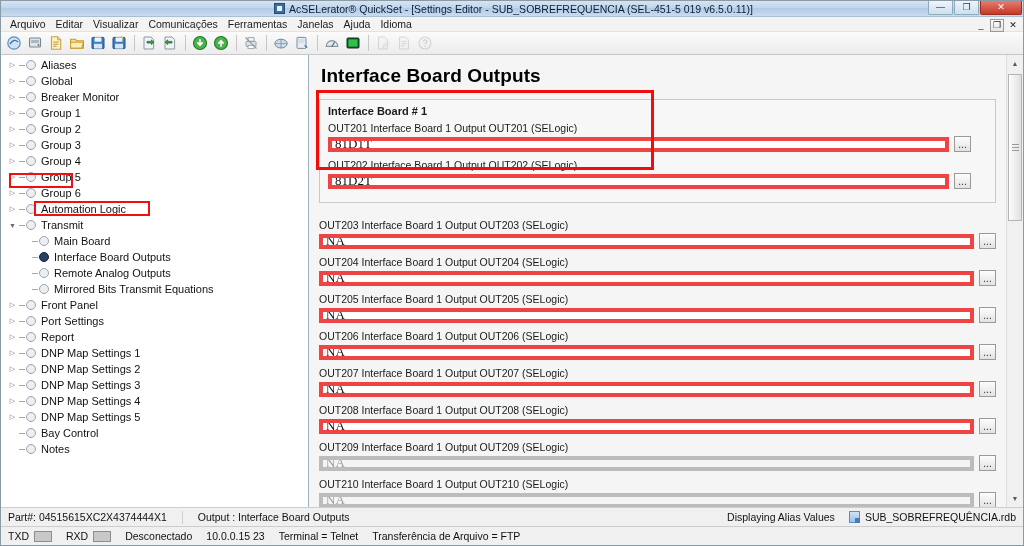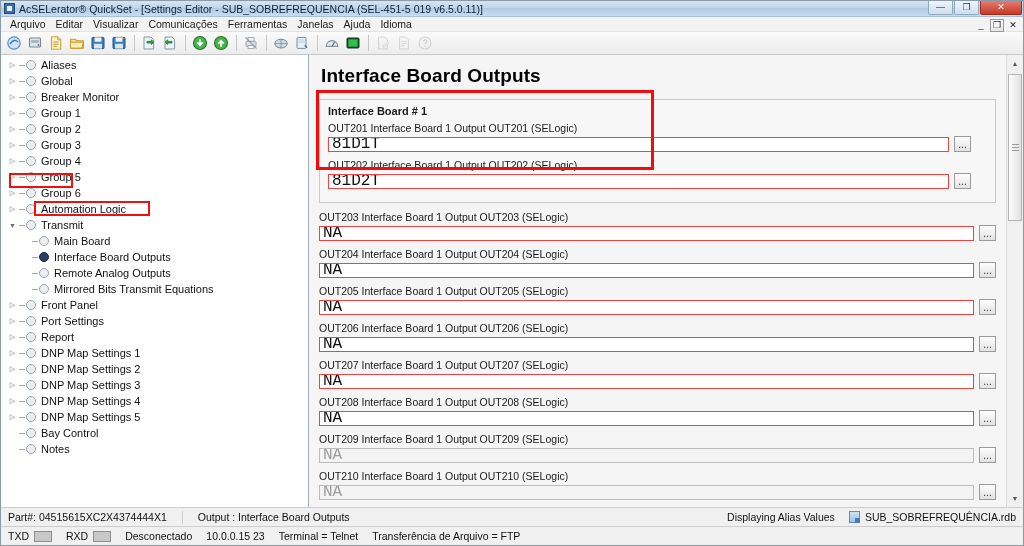--- a/index.html
+++ b/index.html
@@ -20,20 +20,21 @@
   }
 
   
   #titlebar {
     height: 16px;
     background: linear-gradient(to bottom, #d6e4f2 0%, #c2d6ea 45%, #b2cbe4 50%, #c8dcef 100%);
     border-bottom: 1px solid #a9c0d4;
     display: flex; align-items: center;
     padding-left: 3px;
     position: relative;
+    justify-content: center;
   }
   #titlebar .tb-icon {
     width: 11px; height: 11px;
     background: #3b6ea5;
     border: 1px solid #244c73;
     margin-right: 4px;
     position: relative;
     flex: 0 0 auto;
   }
   #titlebar .tb-icon::after {
@@ -202,27 +203,27 @@
   }
   .field { margin-bottom: 7px; }
   .field-label {
     font-size: 10.5px; color: #1a1a1a;
     margin-bottom: 2px; white-space: nowrap;
   }
   .field-row { display: flex; align-items: center; gap: 5px; }
   .field-input {
     flex: 1;
     height: 15px;
-    border: 1px solid #ef4444;
+    border: 4px solid #ef4444;
     background: #ffffff;
-    font-size: 16px;
+    font-size: 13px;
     color: #111;
     padding: 0 3px;
     line-height: 13px;
-    font-family: Liberation Mono, monospace;
+    font-family: Liberation Serif, serif;
     outline: none;
   }
   .field-input.disabled {
     background: #f4f4f4;
     color: #9c9c9c;
     border-color: #bcbcbc;
   }
   .ellipsis-btn {
     width: 17px; height: 16px;
     border: 1px solid #9a9a9a;
@@ -646,21 +647,21 @@
                 </div>
               </div>
               <div class="field">
                 <div class="field-label">OUT202  Interface Board 1 Output OUT202 (SELogic)</div>
                 <div class="field-row">
                   <input type="text" class="field-input" value="81D2T" style="">
                   <div class="ellipsis-btn">...</div>
                 </div>
               </div>
             </div>
-            <div style="padding-top: 7px;">
+            <div style="padding-top: 15px;">
               <div class="field">
                 <div class="field-label">OUT203  Interface Board 1 Output OUT203 (SELogic)</div>
                 <div class="field-row">
                   <input type="text" class="field-input" value="NA" style="">
                   <div class="ellipsis-btn">...</div>
                 </div>
               </div>
               <div class="field">
                 <div class="field-label">OUT204  Interface Board 1 Output OUT204 (SELogic)</div>
                 <div class="field-row">

